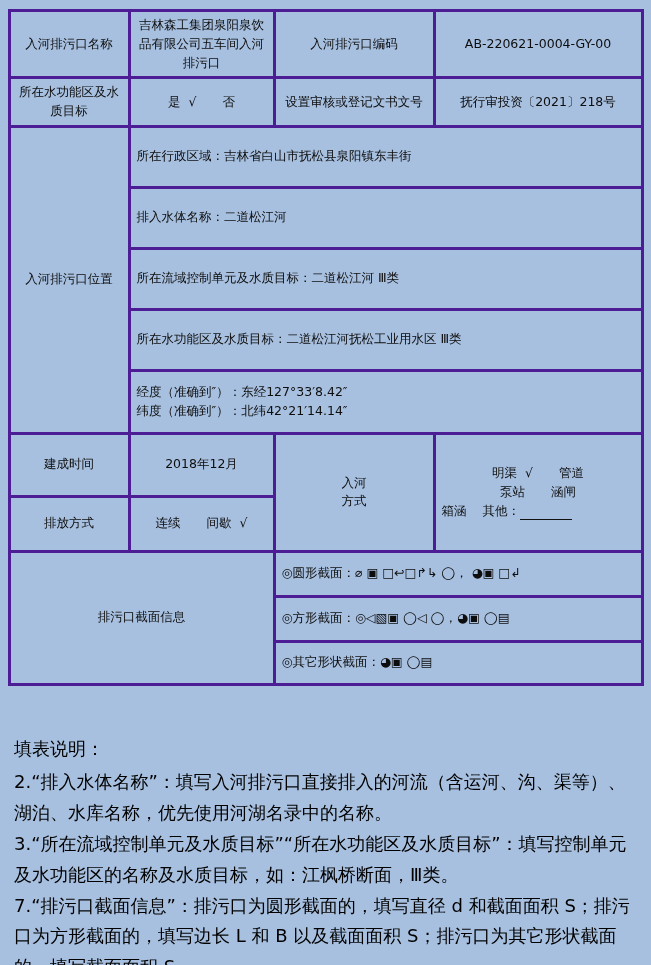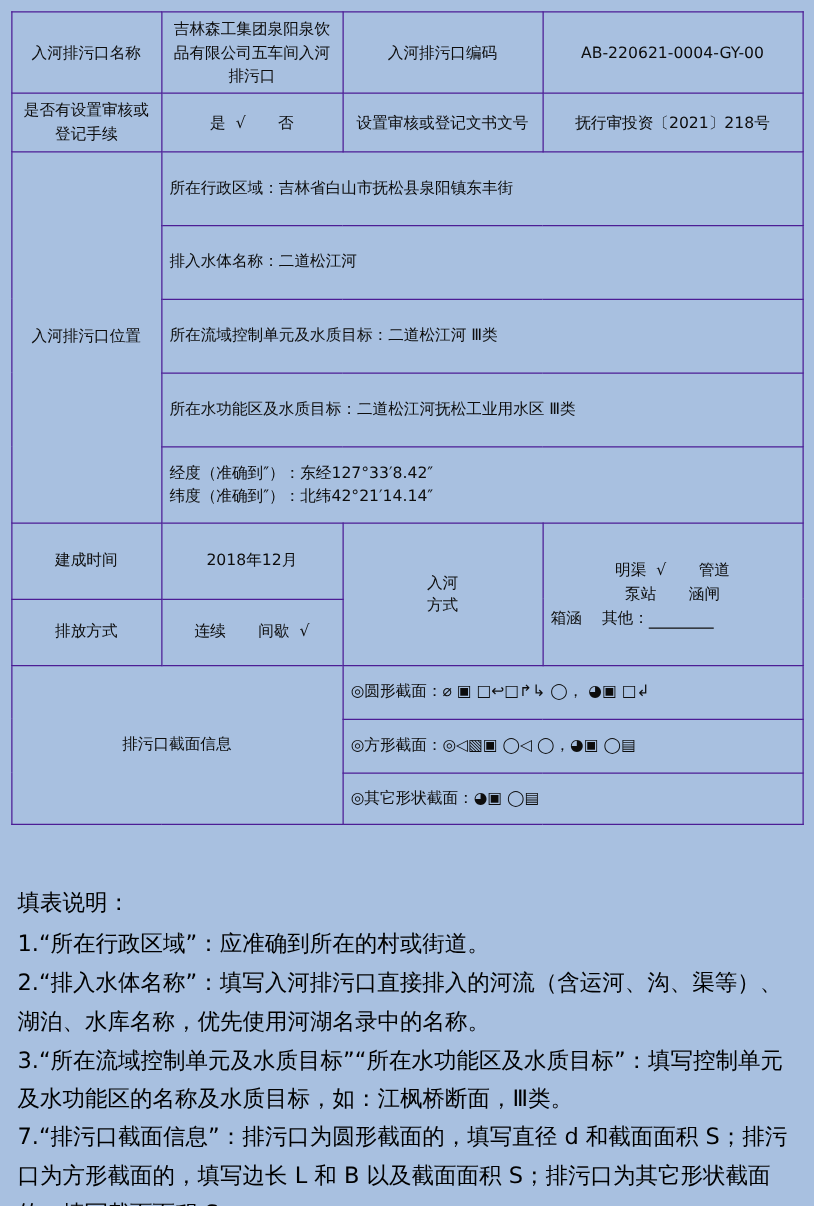--- a/index.html
+++ b/index.html
@@ -17,21 +17,21 @@
     background: #a8c0e0;
     overflow: hidden;
   }
   table.form {
     border-collapse: collapse;
     width: 633px;
     margin: 9px auto 0 auto;
     table-layout: fixed;
   }
   table.form td {
-    border: 1px solid #4c1d95;
+    border: 3px solid #4c1d95;
     padding: 4px 6px;
     font-size: 12.5px;
     color: #0d0d0d;
     vertical-align: middle;
     line-height: 1.5;
   }
   td.c { text-align: center; }
   td.l { text-align: left; }
   .sub-line { display: block; }
   .vert-label {
@@ -81,21 +81,21 @@
 
     <tbody>
         <tr>
       <td class="c">入河排污口名称</td>
       <td class="c">吉林森工集团泉阳泉饮品有限公司五车间入河排污口</td>
       <td class="c">入河排污口编码</td>
       <td class="c">AB-220621-0004-GY-00</td>
     </tr>
 
     <tr>
-      <td class="c">是否有设置审核或登记手续</td>
+      <td class="c">所在水功能区及水质目标</td>
       <td class="c">
         <span class="inrow">是</span><span class="inrow gap-s tick">√</span><span class="inrow gap-l">否</span>
       </td>
       <td class="c">设置审核或登记文书文号</td>
       <td class="c">抚行审投资〔2021〕218号</td>
     </tr>
 
     <tr>
       <td class="vert-label" rowspan="5">入河排污口位置</td>
       <td class="l" colspan="3" style="height:50px">所在行政区域：吉林省白山市抚松县泉阳镇东丰街</td>
@@ -144,19 +144,18 @@
       <td class="l shape-row" colspan="2" style="height:34px">◎方形截面：◎◁▧▣    ◯◁   ◯，◕▣   ◯▤</td>
     </tr>
     <tr>
       <td class="l shape-row" colspan="2" style="height:32px">◎其它形状截面：◕▣     ◯▤</td>
     </tr>
   </tbody>
     </table>
 
   <div class="notes">
     <span class="nt title">填表说明：</span>
-    <span class="nt">1.“所在行政区域”：应准确到所在的村或街道。</span>
     <span class="nt">2.“排入水体名称”：填写入河排污口直接排入的河流（含运河、沟、渠等）、湖泊、水库名称，优先使用河湖名录中的名称。</span>
     <span class="nt">3.“所在流域控制单元及水质目标”“所在水功能区及水质目标”：填写控制单元及水功能区的名称及水质目标，如：江枫桥断面，Ⅲ类。</span>
     <span class="nt">7.“排污口截面信息”：排污口为圆形截面的，填写直径 d 和截面面积 S；排污口为方形截面的，填写边长 L 和 B 以及截面面积 S；排污口为其它形状截面的，填写截面面积 S。</span>
   </div>
 
 </div>
 
 </body></html>

